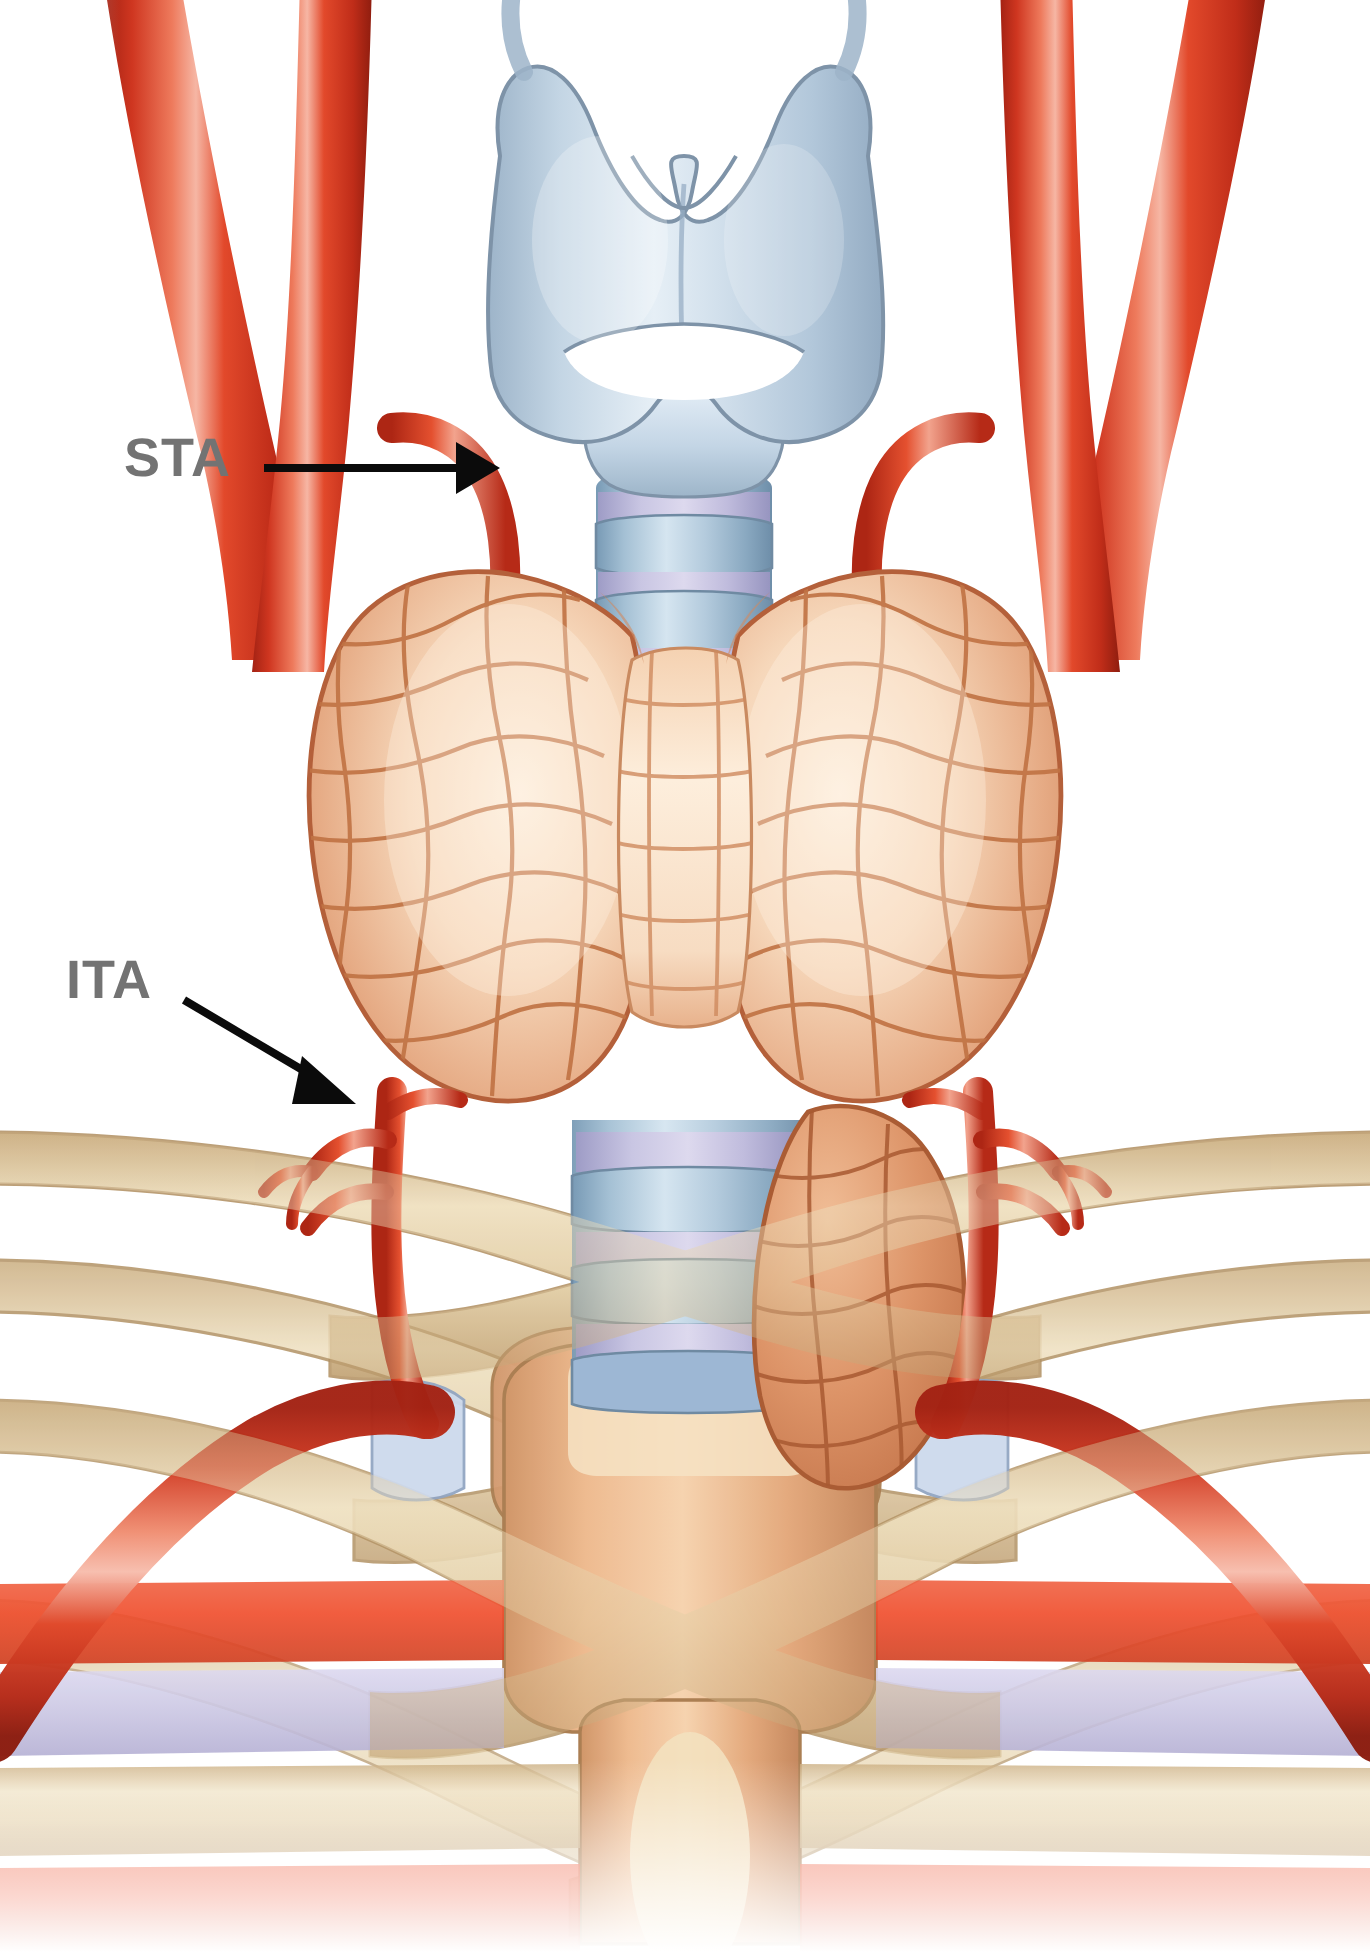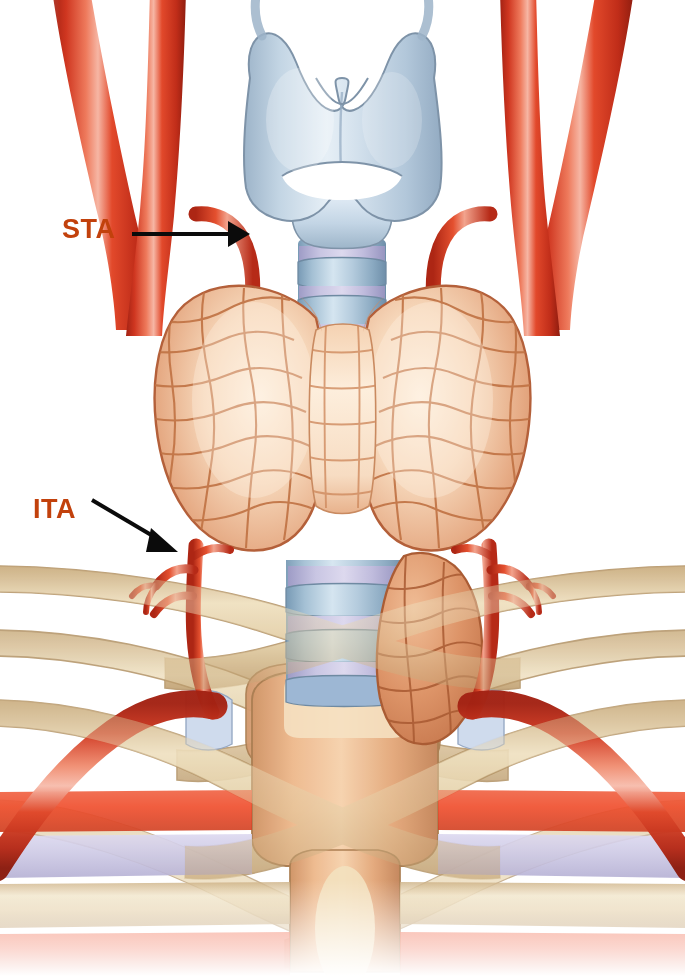--- a/index.html
+++ b/index.html
@@ -21,26 +21,26 @@
     left: 0;
     width: 685px;
     height: 976px;
   }
   .lbl {
     position: absolute;
     font-family: "Liberation Sans", sans-serif;
     font-weight: bold;
     font-size: 27px;
     letter-spacing: 0.5px;
-    color: #c2410c;
+    color: #737373;
     white-space: nowrap;
     line-height: 1;
   }
   #label-sta { left: 62px; top: 216px; }
-  #label-ita { left: 33px; top: 496px; }
+  #label-ita { left: 33px; top: 477px; }
 </style>
 </head>
 <body>
 
 <div id="figure">
 
   <svg viewBox="0 0 685 976" aria-hidden="true">
     <defs>
 
       <linearGradient id="gCart" x1="0" y1="0" x2="1" y2="0">

